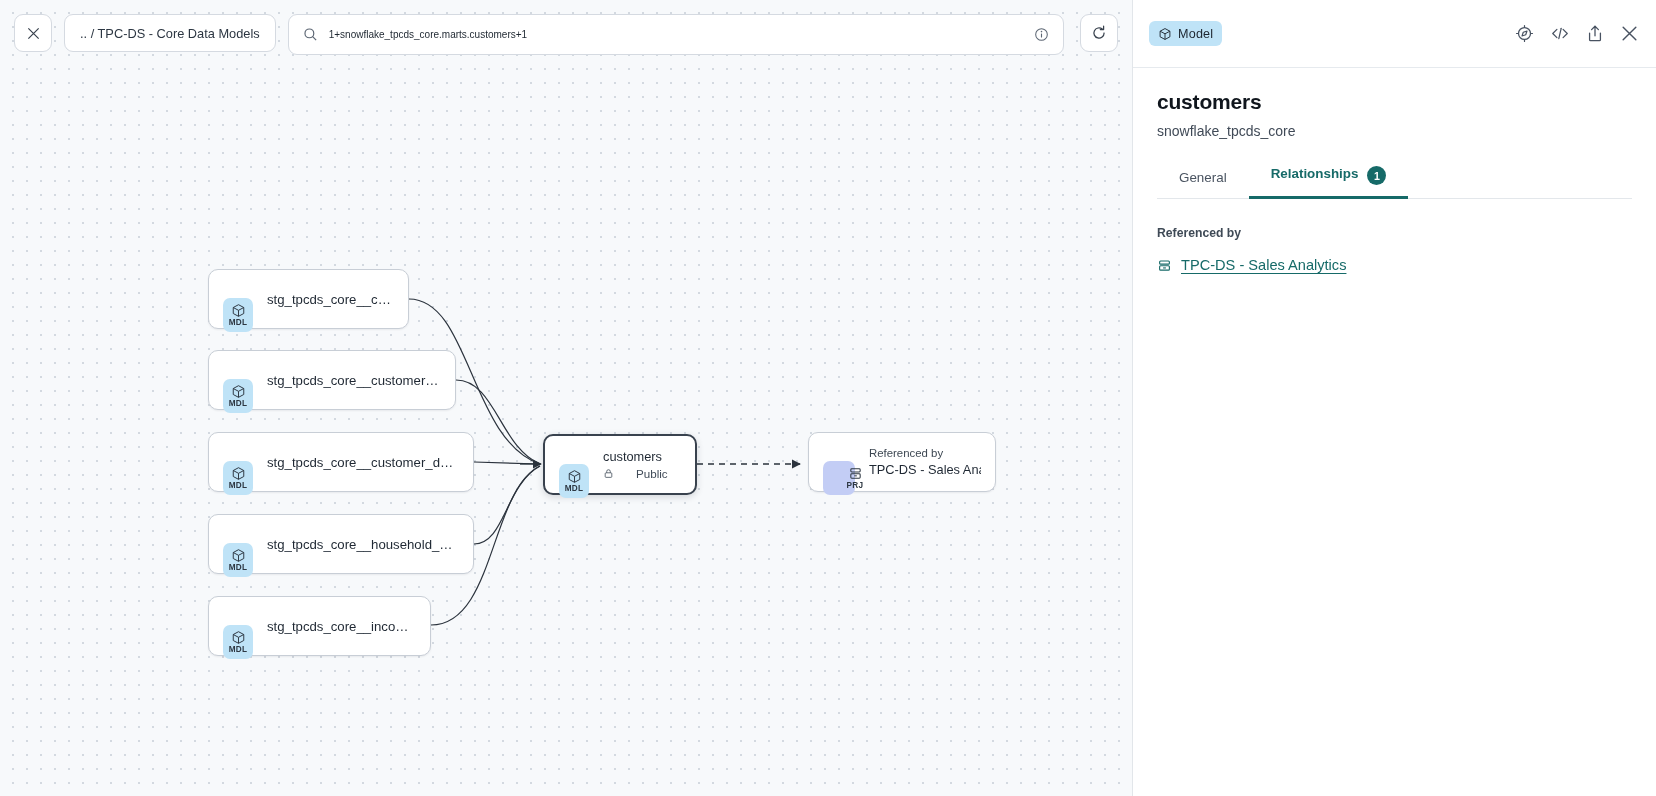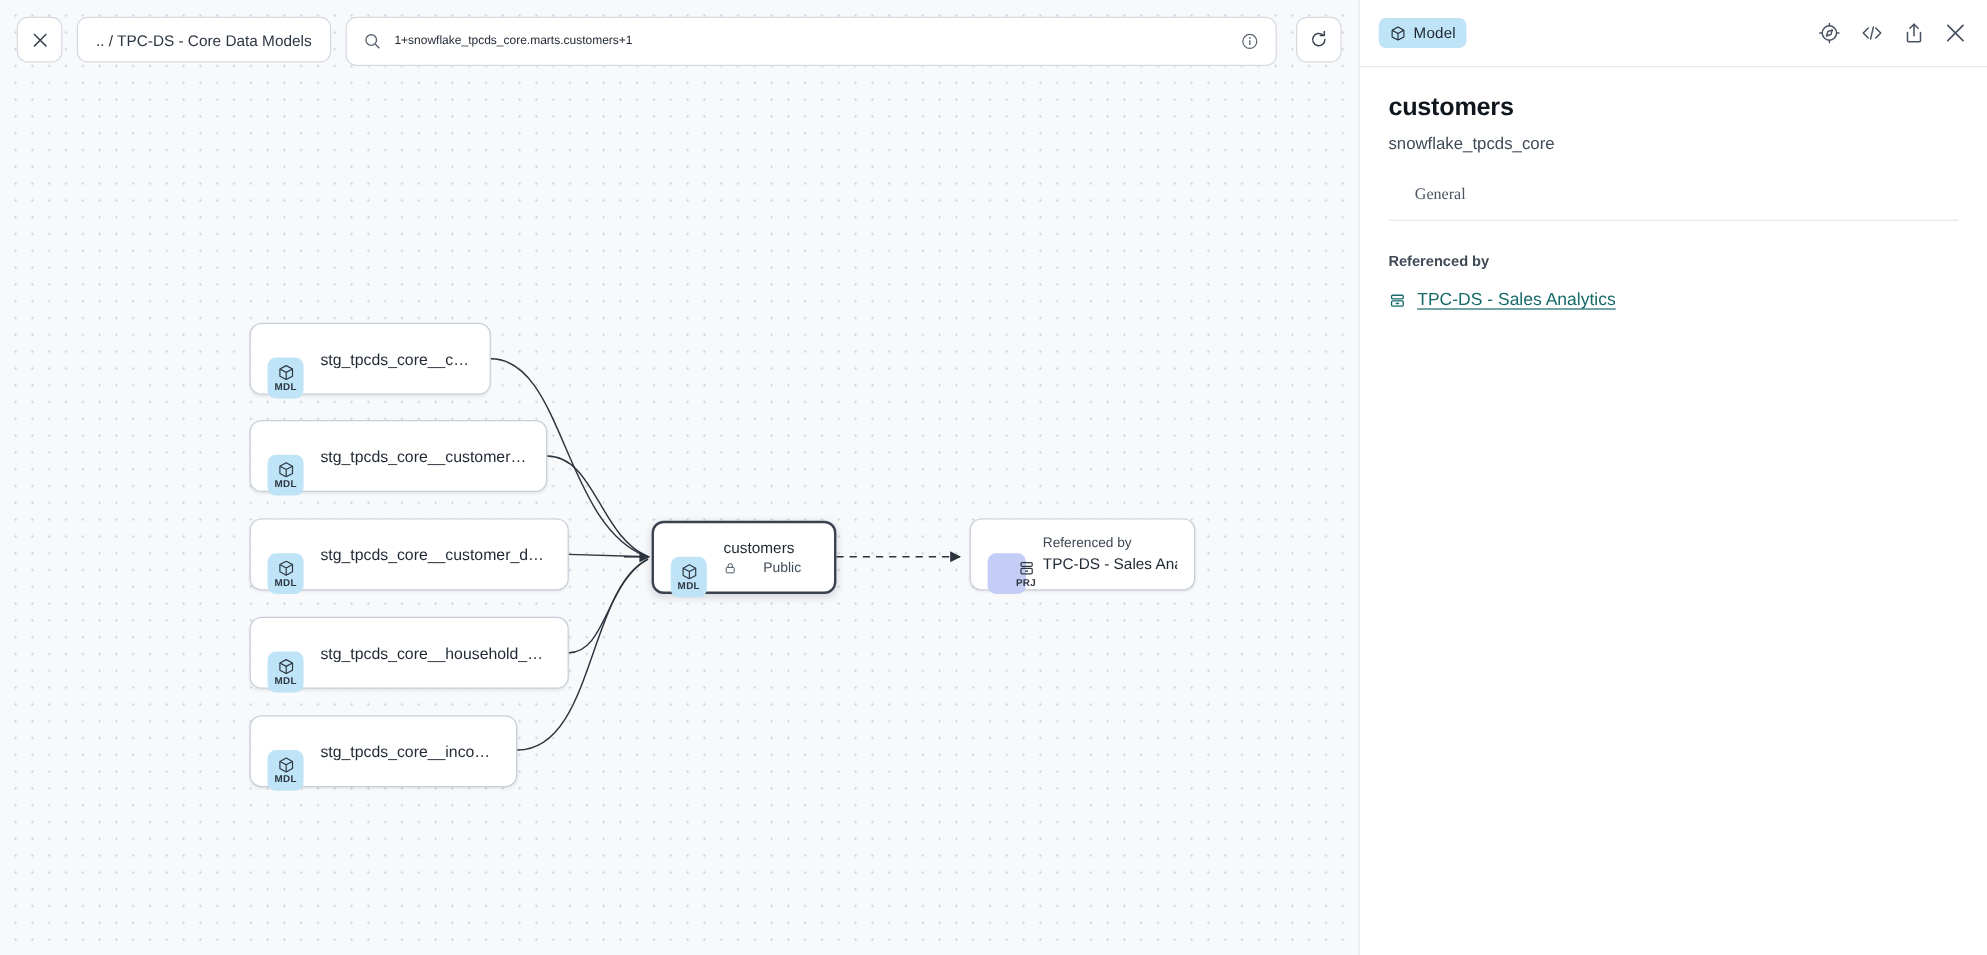--- a/index.html
+++ b/index.html
@@ -113,21 +113,21 @@
 
   
   .panel {
     position: relative;
     width: 524px; height: 796px;
     background: #ffffff;
     border-left: 1px solid #e2e6ea;
     display: flex; flex-direction: column;
   }
   .p-head {
-    height: 56px; flex: none;
+    height: 68px; flex: none;
     display: flex; align-items: center;
     padding: 0 17px 0 16px;
     border-bottom: 1px solid #e6eaee;
     gap: 10px;
   }
   .chip {
     background: #bfe3f7;
     border-radius: 6px;
     height: 25px;
     display: flex; align-items: center;
@@ -147,21 +147,20 @@
     margin-top: 27px;
     border-bottom: 1px solid #e3e7eb;
     padding-left: 0;
   }
   .tab {
     display: flex; gap: 9px;
     padding: 0 22px 11px 22px;
     font-size: 13.4px; color: #4a5461;
     border-bottom: 3px solid transparent;
     margin-bottom: -1px;
-    font-family: Liberation Serif, serif;
   }
   .tab.active { color: #166a68; font-weight: 700; border-bottom-color: #166a68; }
   .tcount {
     background: #166a68; color: #ffffff;
     font-size: 10.6px; font-weight: 700;
     min-width: 19px; height: 19px; border-radius: 10px;
     display: flex; align-items: center; justify-content: center;
     padding: 0 6px;
   }
   .sec-label {
@@ -357,20 +356,24 @@
     </div>
 
     <div class="p-body">
       <div class="p-title">customers</div>
       <div class="p-sub">snowflake_tpcds_core</div>
 
       <div class="tabs">
         <div class="tab">
           <span>General</span>
         </div>
+        <div class="tab active">
+          <span>Relationships</span>
+          <span class="tcount">1</span>
+        </div>
       </div>
     </div>
 
     <div class="sec-label">Referenced by</div>
 
     <div class="ref-row">
       <svg width="15" height="15" viewBox="0 0 16 16">
         <rect x="2.8" y="3.2" width="10.4" height="3.3" rx="1" fill="none" stroke="#166a68" stroke-width="1.2"></rect>
         <rect x="2.8" y="8.3" width="10.4" height="4.6" rx="1" fill="none" stroke="#166a68" stroke-width="1.2"></rect>
         <path d="M6.5 10.6 H9.5" stroke="#166a68" stroke-width="1.2"></path>

